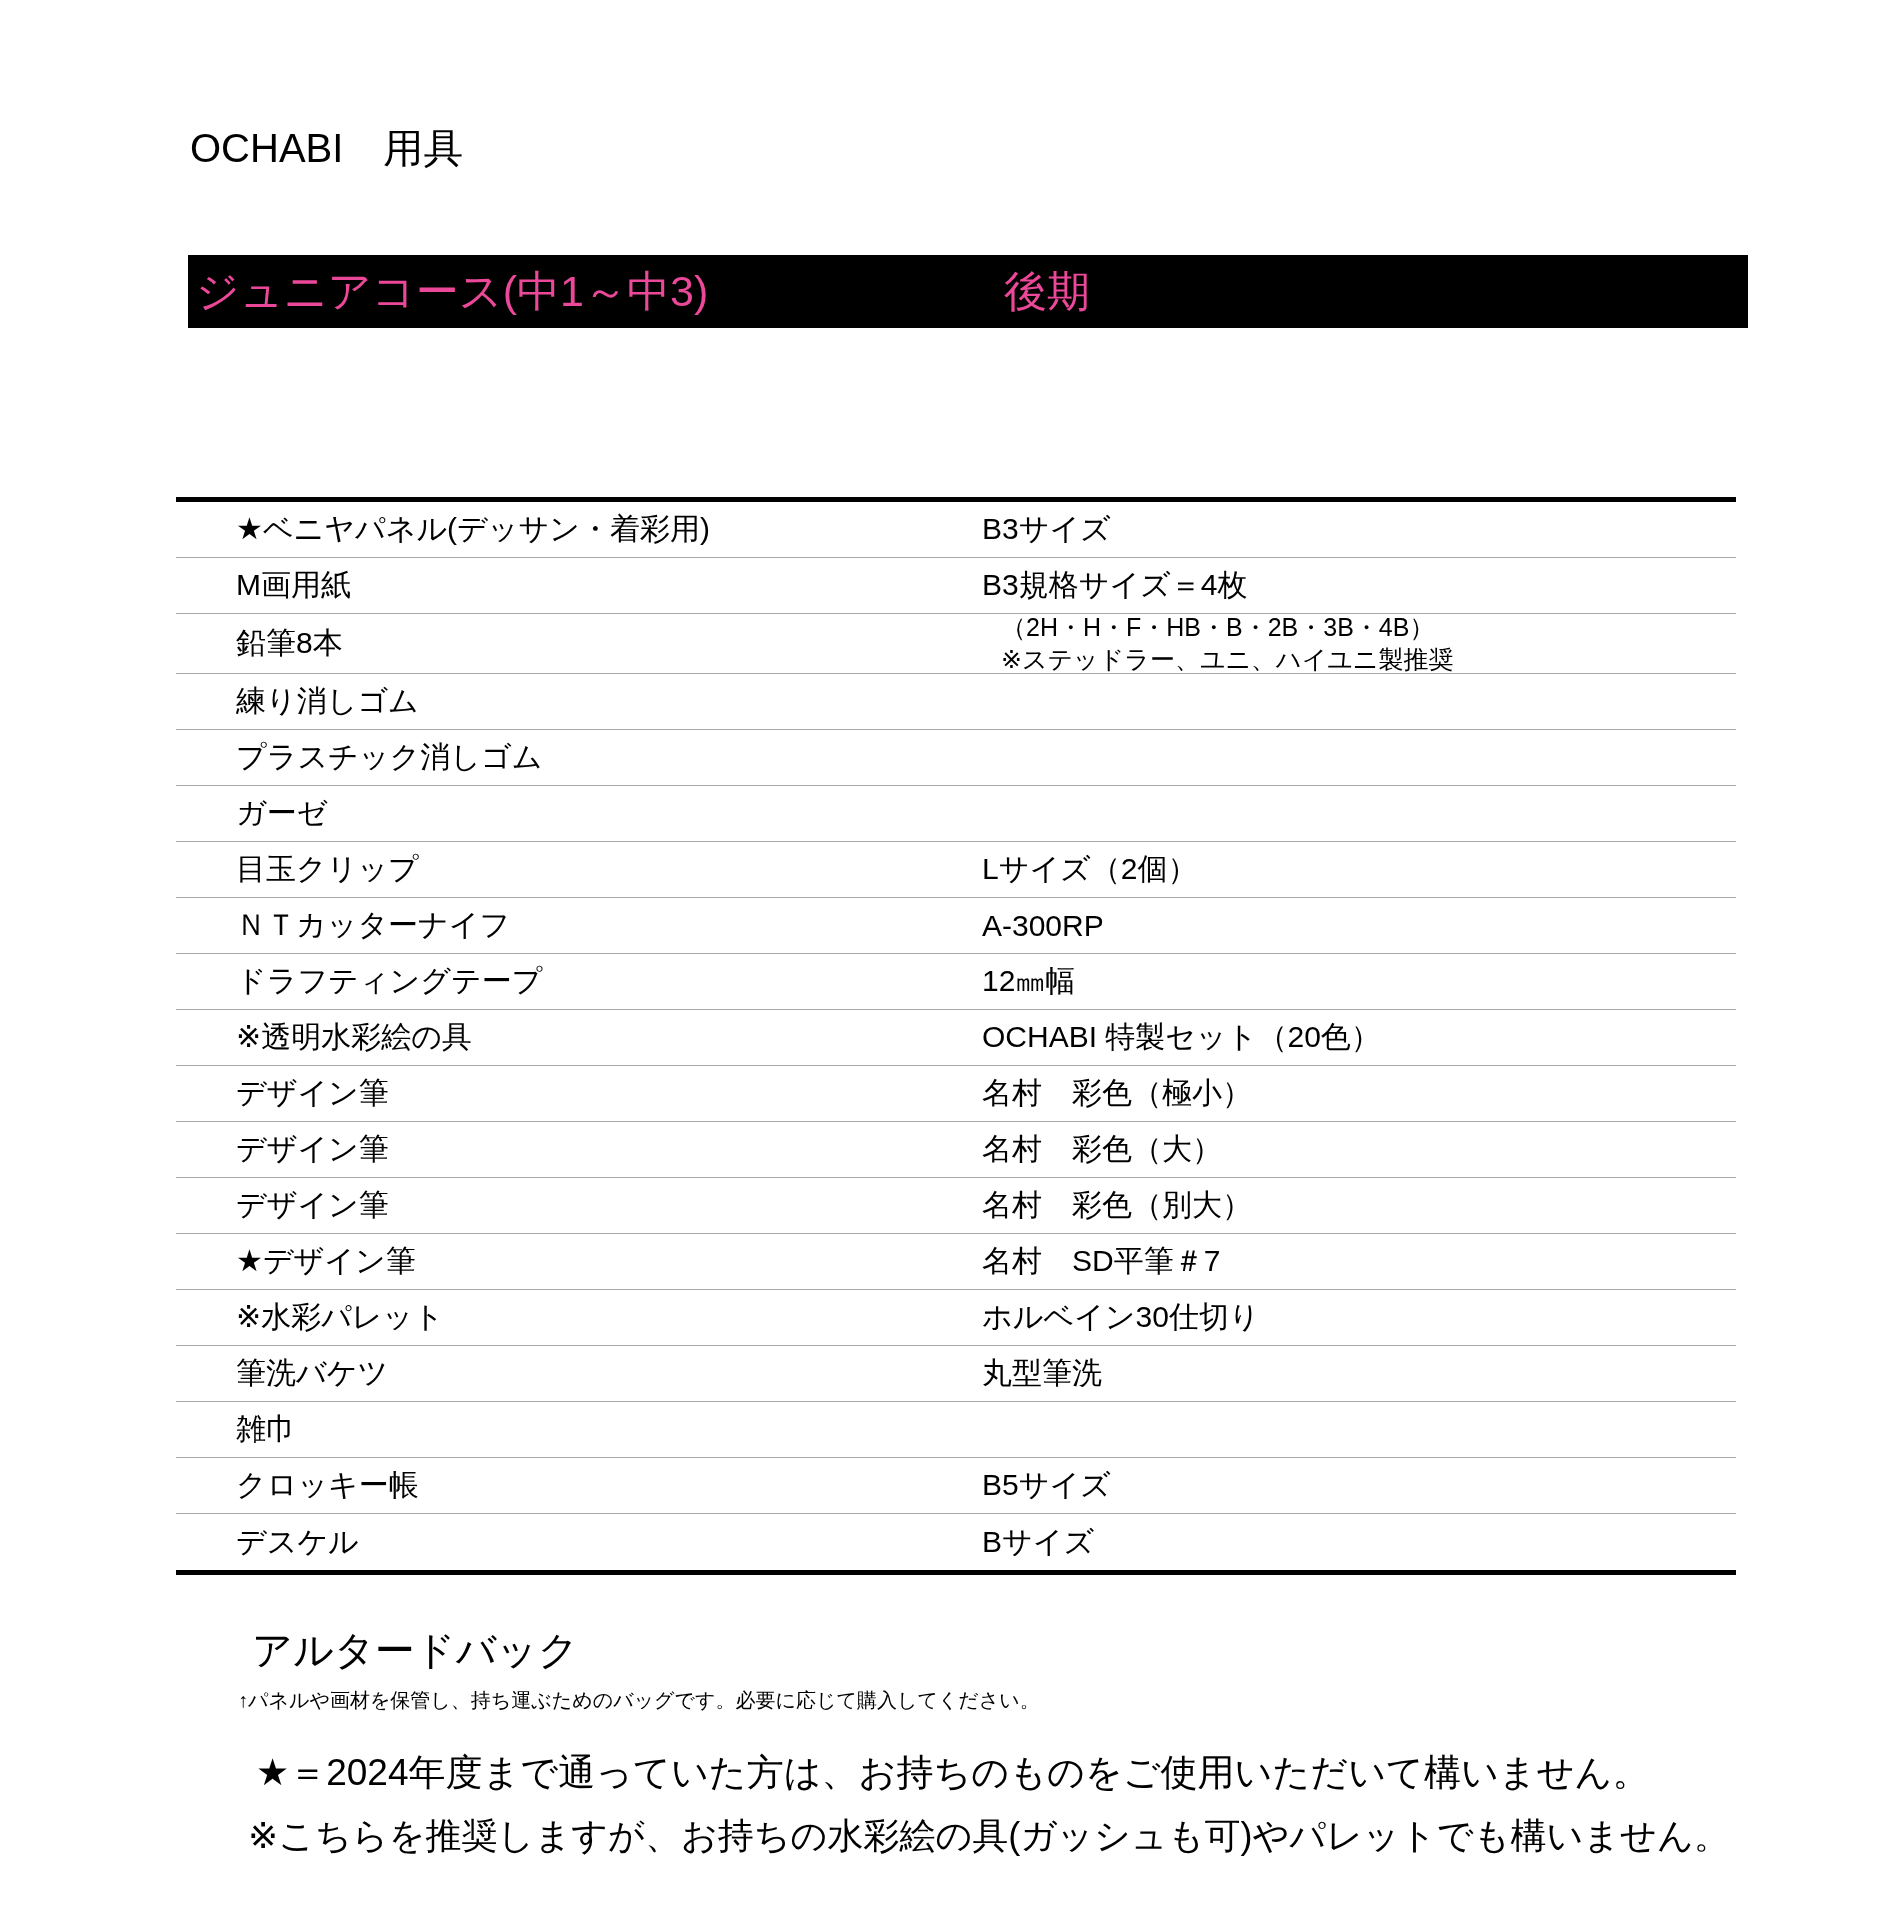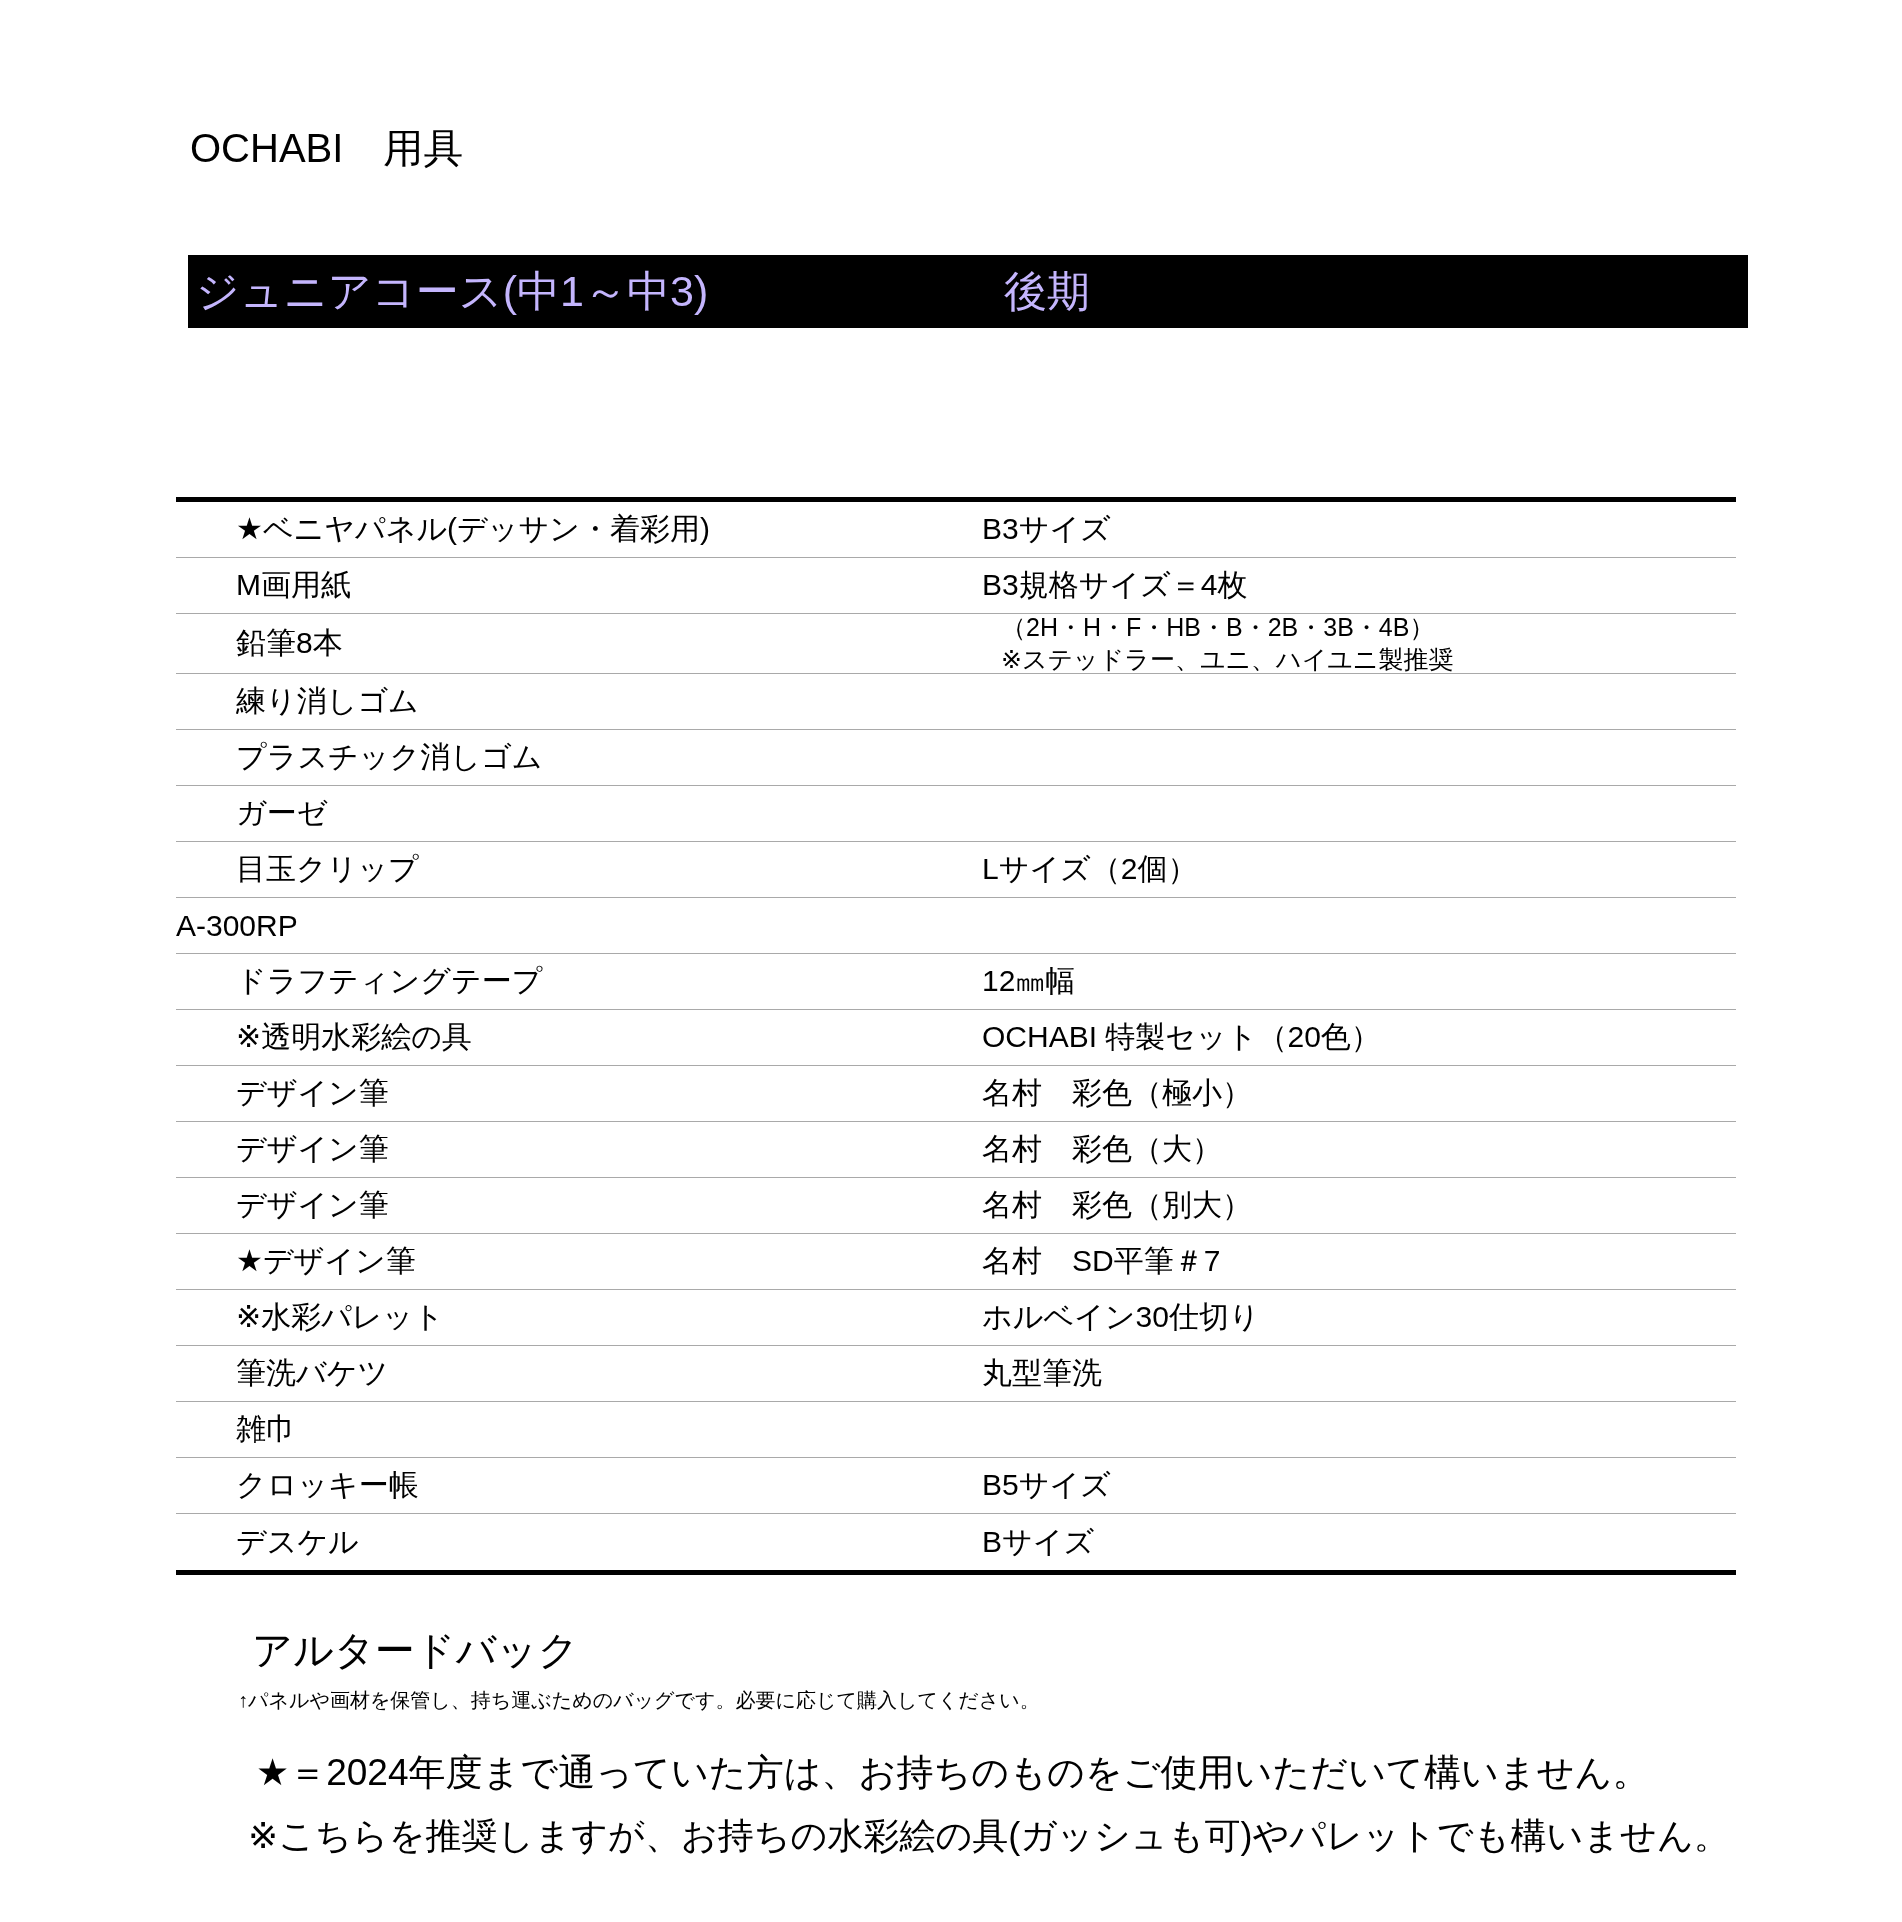--- a/index.html
+++ b/index.html
@@ -21,21 +21,21 @@
     line-height: 1.1;
     white-space: pre;
   }
   .banner {
     position: absolute;
     left: 188px;
     top: 215px;
     width: 1560px;
     height: 73px;
     background: #000000;
-    color: #c4b5fd;
+    color: #ec4899;
   }
   .banner-course {
     position: absolute;
     left: 7.7px;
     top: 50%;
     transform: translateY(-50%);
     font-size: 43px;
     white-space: pre;
   }
   .banner-term {
@@ -145,20 +145,21 @@
       </div>
       <div class="trow">
         <div class="cell-item">ガーゼ</div>
         <div class="cell-spec"></div>
       </div>
       <div class="trow">
         <div class="cell-item">目玉クリップ</div>
         <div class="cell-spec">Lサイズ（2個）</div>
       </div>
       <div class="trow">
+        <div class="cell-item">ＮＴカッターナイフ</div>
         <div class="cell-spec">A-300RP</div>
       </div>
       <div class="trow">
         <div class="cell-item">ドラフティングテープ</div>
         <div class="cell-spec">12㎜幅</div>
       </div>
       <div class="trow">
         <div class="cell-item">※透明水彩絵の具</div>
         <div class="cell-spec">OCHABI 特製セット（20色）</div>
       </div>

